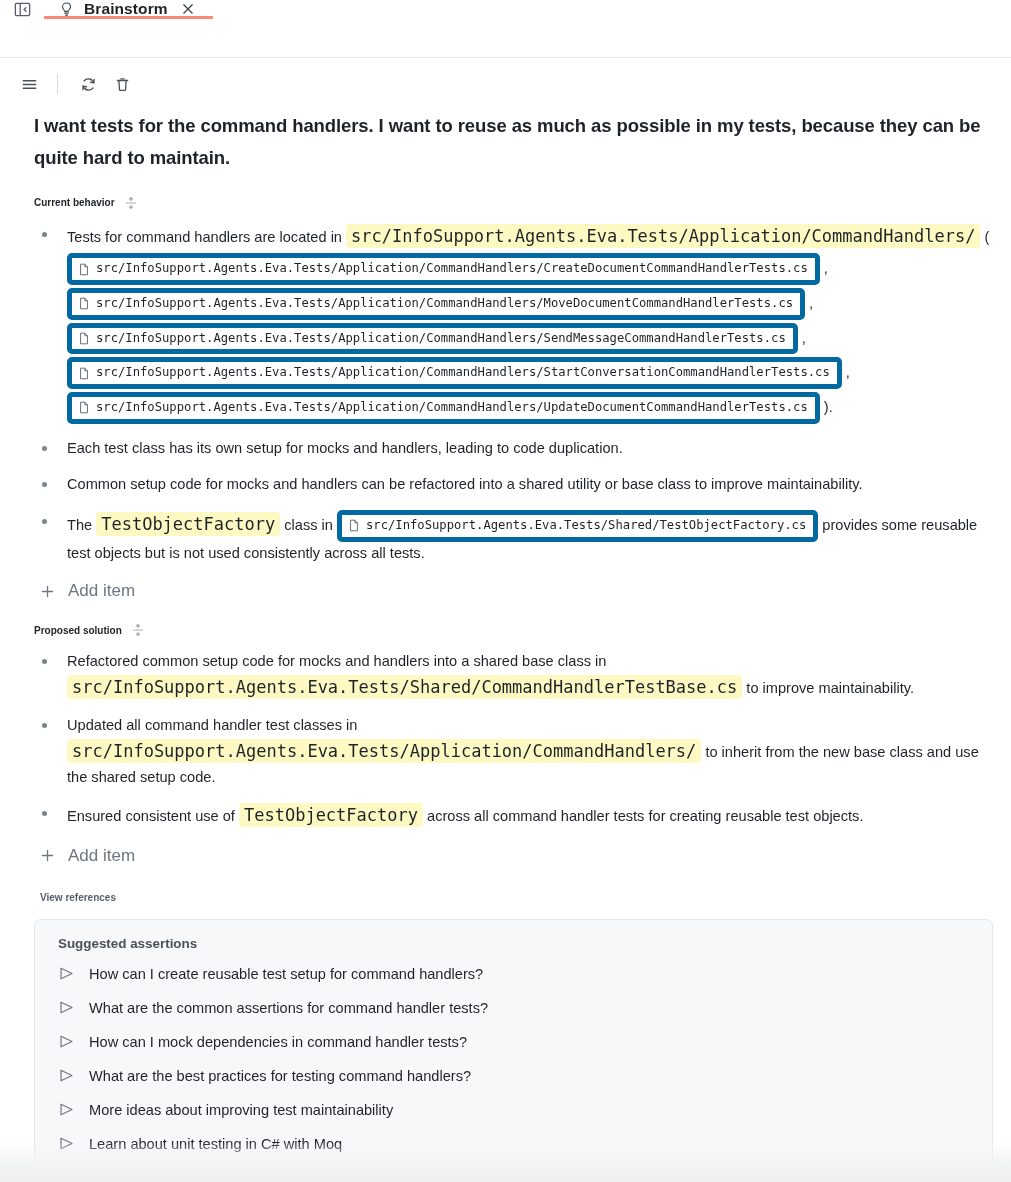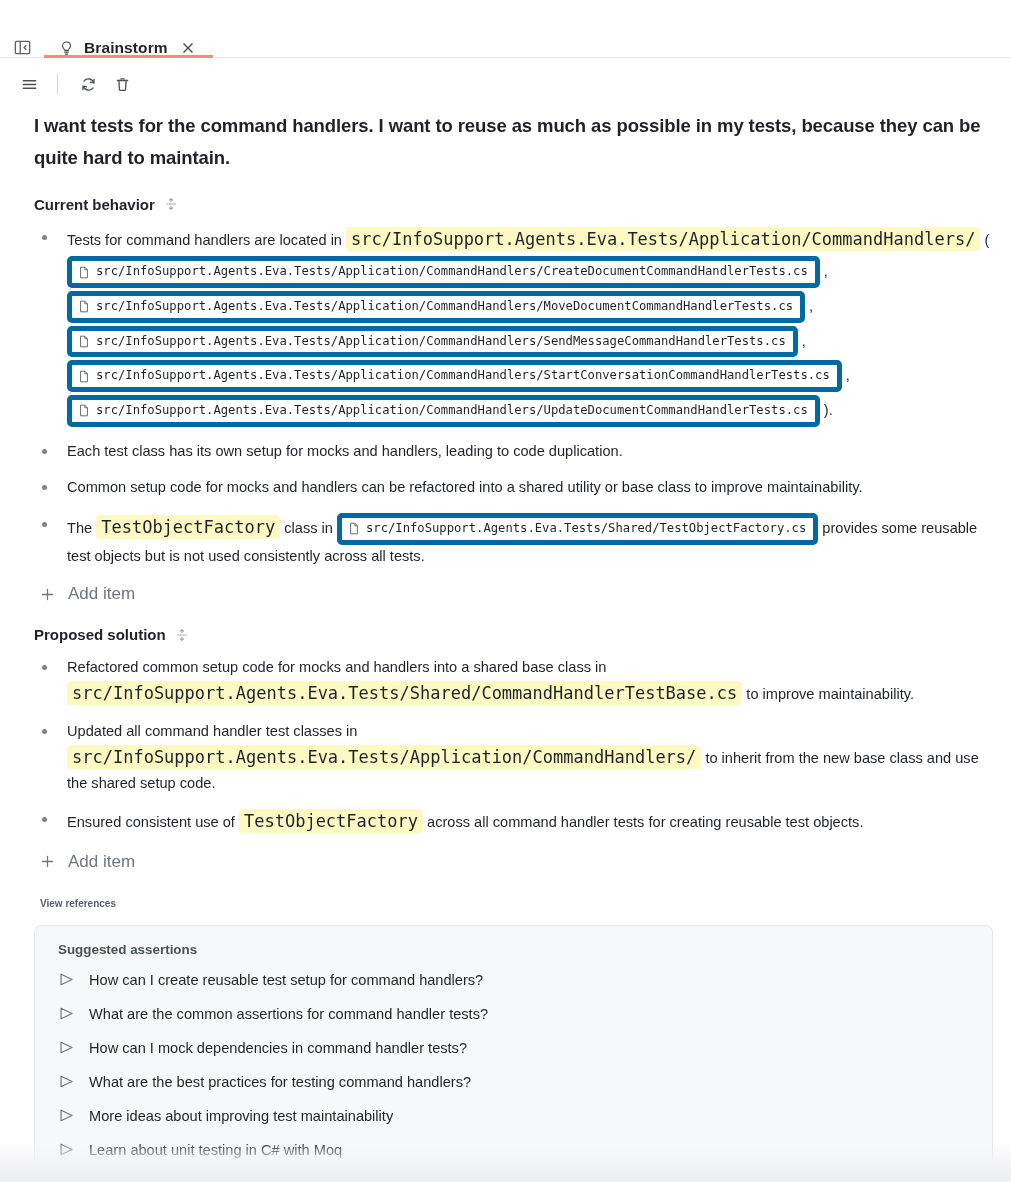--- a/index.html
+++ b/index.html
@@ -9,21 +9,21 @@
     background: #ffffff;
     font-family: "Liberation Sans", sans-serif;
     color: #24292f;
     overflow: hidden;
   }
 
   
   .tabbar {
     height: 58px;
     display: flex;
-    align-items: flex-end;
+    align-items: flex-start;
     border-bottom: 1px solid #e6e8eb;
     background: #ffffff;
     position: relative;
   }
   .panel-toggle {
     width: 44px;
     display: flex; align-items: center; justify-content: center;
     cursor: pointer;
   }
   .tab {
@@ -89,21 +89,21 @@
     max-width: 955px;
   }
 
   .section-head {
     display: flex;
     align-items: center;
     gap: 9px;
     margin: 22px 0 6px 0;
   }
   .section-title {
-    font-size: 15px;
+    font-size: 10px;
     font-weight: 700;
     color: #1f2328;
   }
   .collapse-icon { display: flex; cursor: pointer; opacity: .75; }
 
   ul.bullets {
     list-style: none;
     margin: 0;
     padding: 0;
   }

